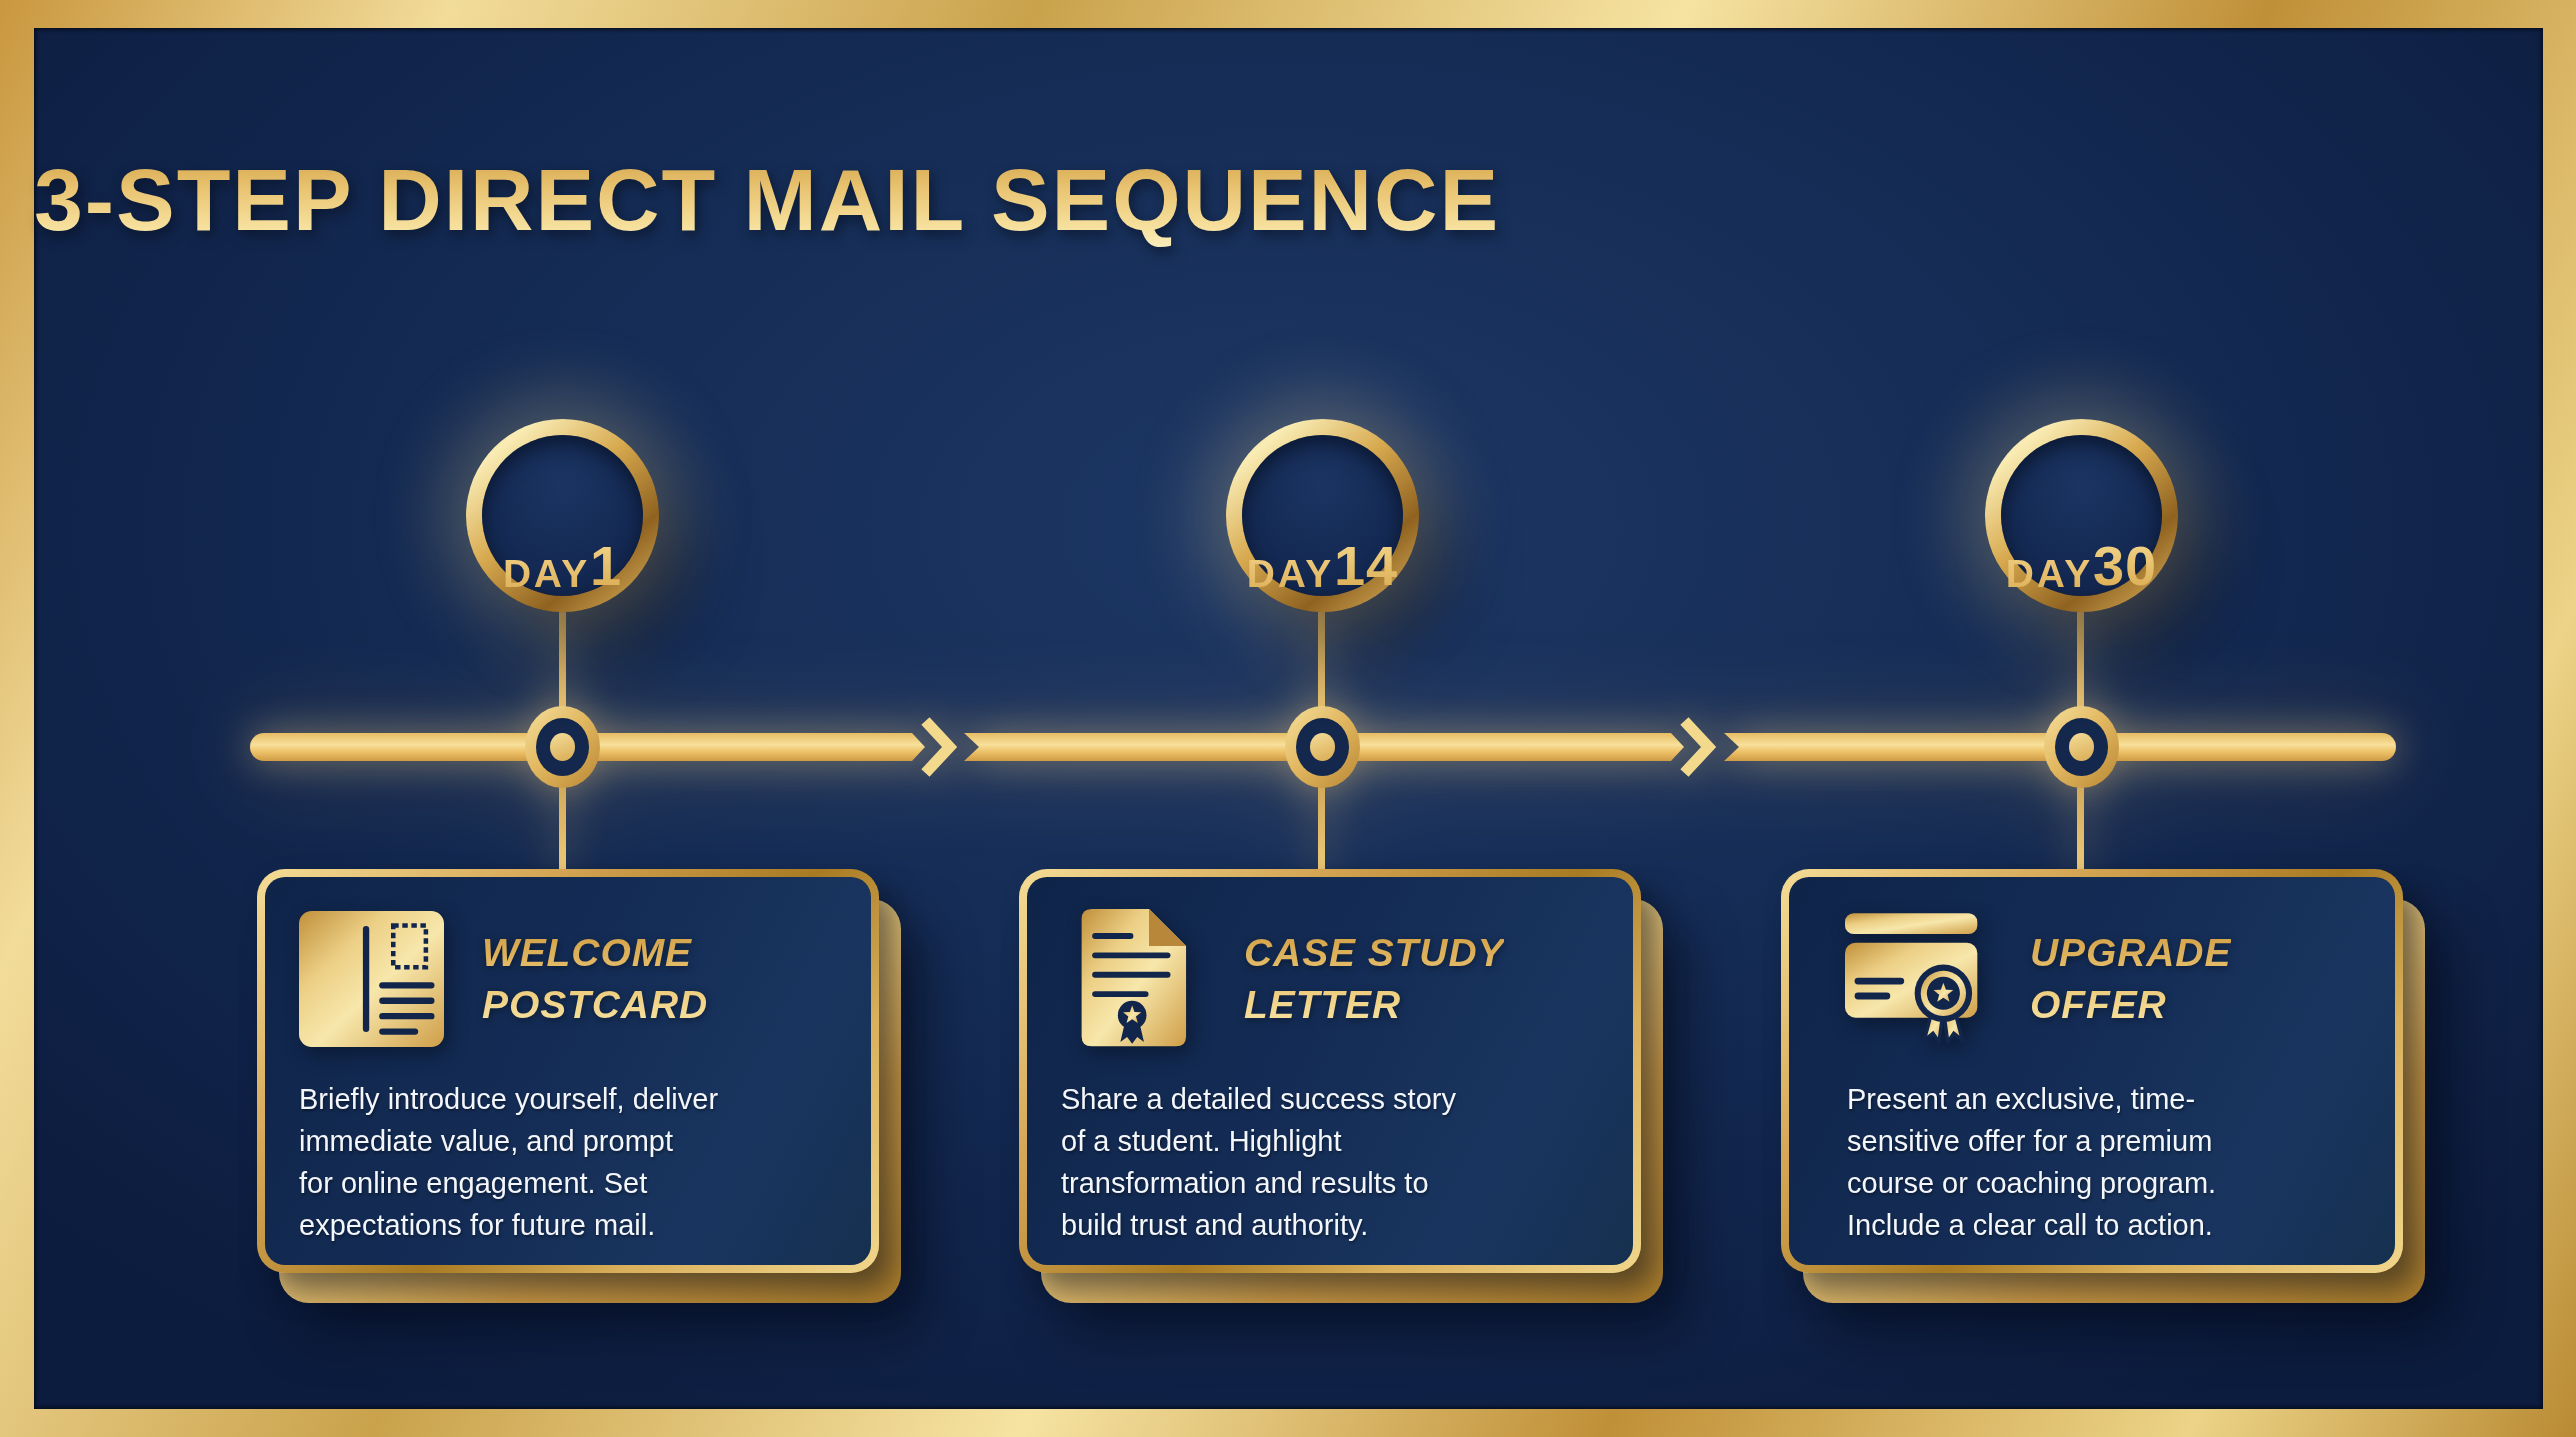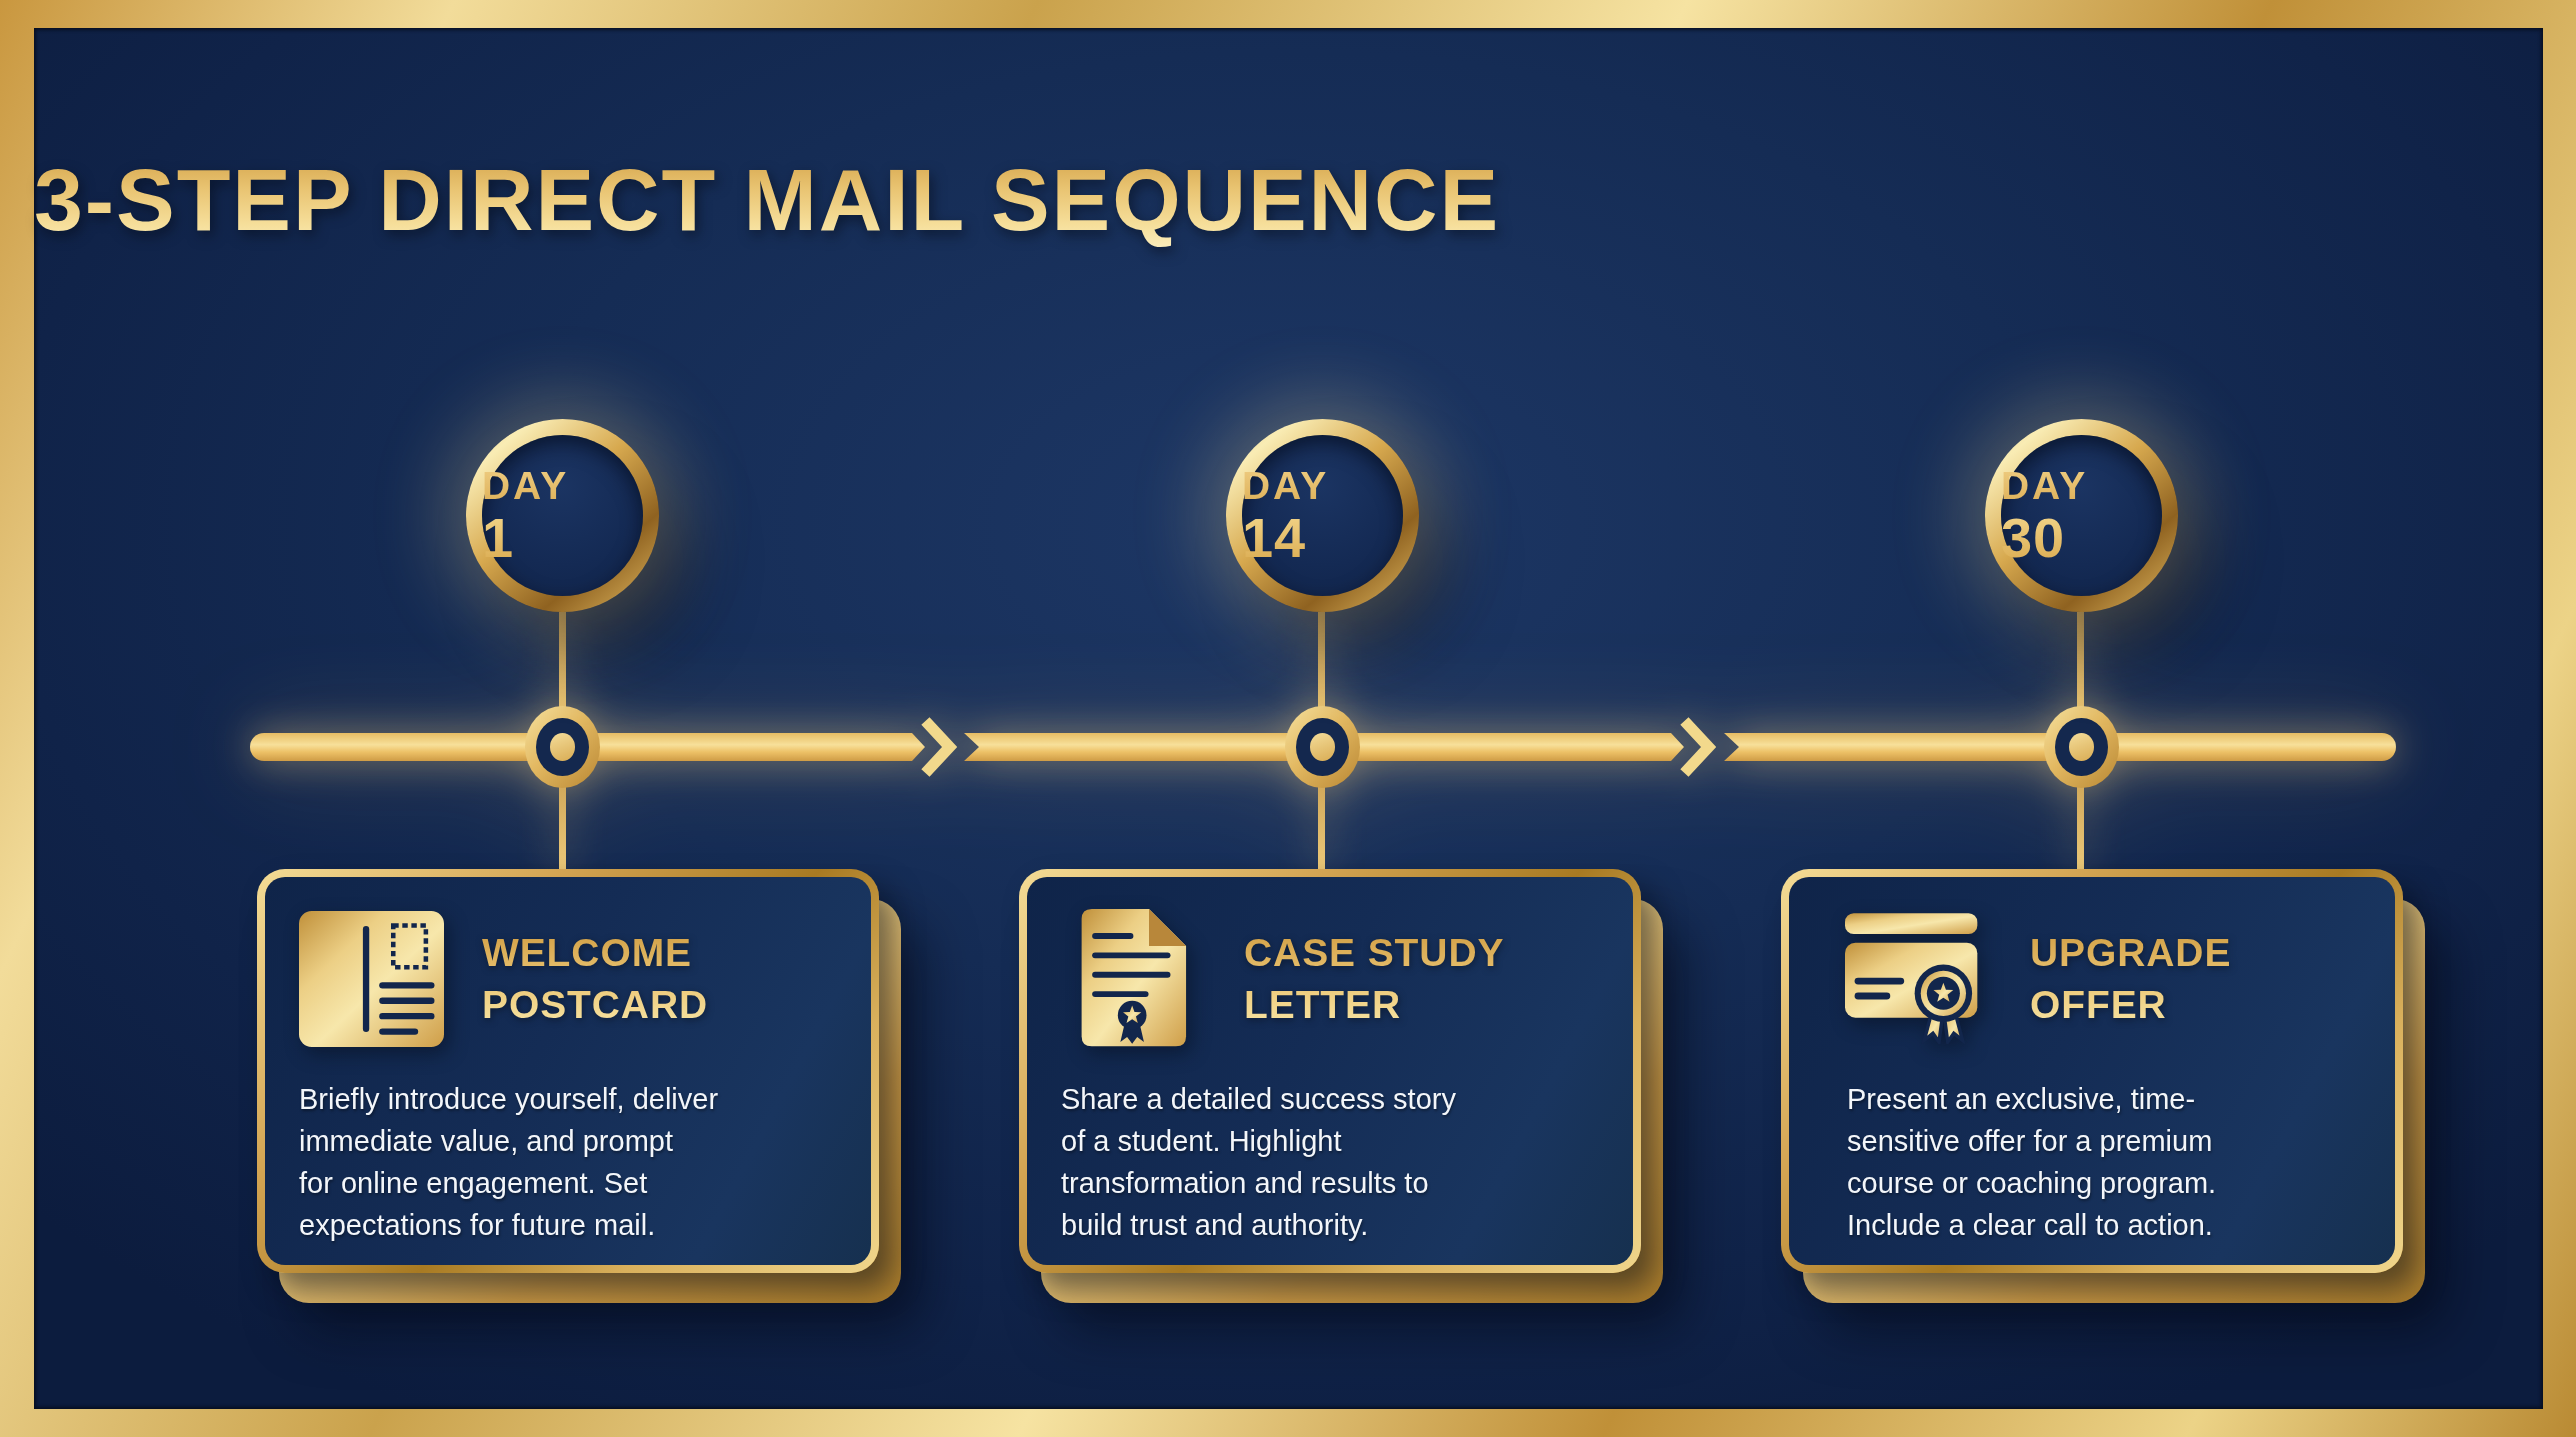--- a/index.html
+++ b/index.html
@@ -30,21 +30,21 @@
   
   .milestone-circle{
     position:absolute;width:193px;height:193px;border-radius:50%;top:391px;
     background:linear-gradient(140deg,#eccd82 0%,#f9ecb4 16%,#d7a94f 44%,#8f6220 72%,#e3bb63 100%);
     box-shadow:0 0 75px 19px rgba(252,222,146,.28), 37px 45px 66px -7.5px rgba(3,8,20,.55);
   }
   .milestone-inner{
     position:absolute;inset:16px;border-radius:50%;
     background:radial-gradient(circle at 50% 32%, #1b3462 0%, #142a54 58%, #102348 100%);
     box-shadow:inset 0 7.5px 19px rgba(2,6,16,.55);
-    display:flex;flex-direction:column;align-items:flex-start;justify-content:center;
+    display:flex;align-items:flex-end;justify-content:center;
   }
   .day-label{
     font-size:39px;line-height:45px;font-weight:bold;letter-spacing:2.8px;
     background:linear-gradient(180deg,#f0cf85,#dcae55);
     -webkit-background-clip:text;background-clip:text;color:transparent;
   }
   .day-number{
     font-size:56px;line-height:60px;font-weight:bold;letter-spacing:0.9px;
     background:linear-gradient(180deg,#f4d88e,#d9a94e);
     -webkit-background-clip:text;background-clip:text;color:transparent;
@@ -80,21 +80,21 @@
   }
   .card-main{
     position:absolute;width:622px;height:404px;top:841px;border-radius:28px;
     border:8.4px solid transparent;
     background:
       linear-gradient(118deg,#0f2449 0%,#142c55 45%,#19355f 78%,#16304f 100%) padding-box,
       linear-gradient(135deg,#f4dc96 0%,#d3a452 30%,#a87a22 55%,#d9b05c 75%,#f0d68c 100%) border-box;
     box-shadow:15px 17px 28px rgba(4,9,22,.5);
     box-sizing:border-box;
   }
-  .card-head{display:flex;align-items:center;gap:37px;padding:32px 28px 0 32px;}
+  .card-head{display:flex;align-items:center;gap:37px;padding:32px 28px 0 32px;font-style:italic;}
   .icon-box{width:148px;height:139px;flex:0 0 auto;display:flex;align-items:center;justify-content:center;
     filter:drop-shadow(5.6px 7.5px 9.4px rgba(3,8,20,.45));}
   .card-title{
     font-size:39px;line-height:52px;font-weight:bold;letter-spacing:0.9px;white-space:pre-line;
     background:linear-gradient(180deg,#cf9c41 0%,#ecc878 55%,#f8e7a8 100%);
     -webkit-background-clip:text;background-clip:text;color:transparent;
     filter:drop-shadow(1.9px 2.8px 3.7px rgba(4,9,20,.5));
   }
   .card-body{
     padding:30px 24px 0 34px;font-size:29px;line-height:42px;color:#f3f6fa;white-space:pre-line;

